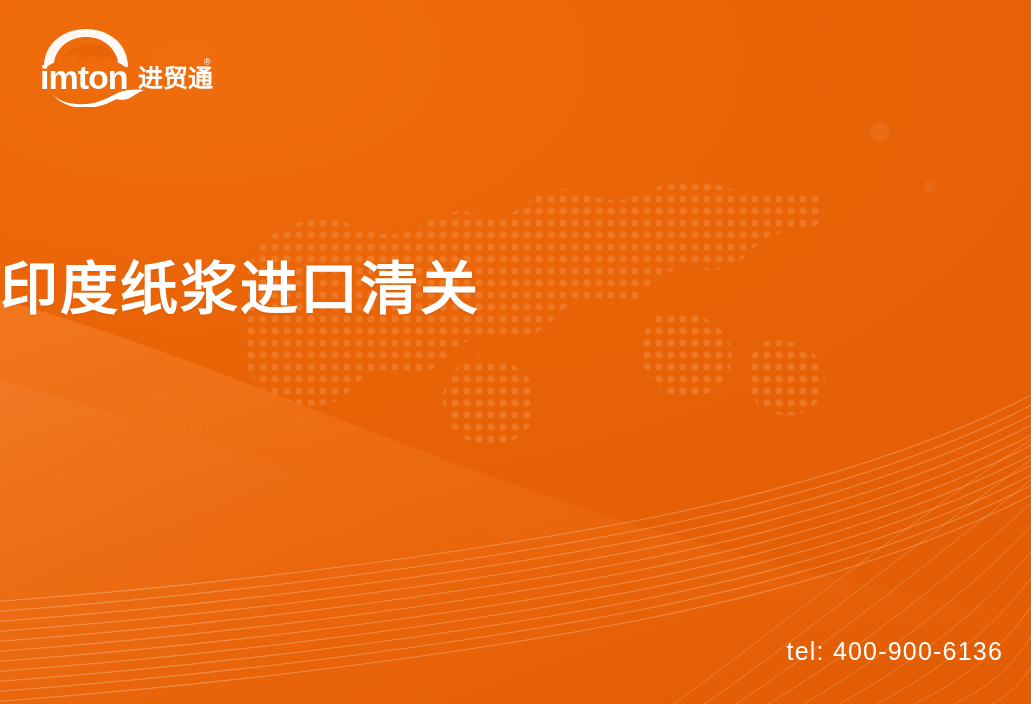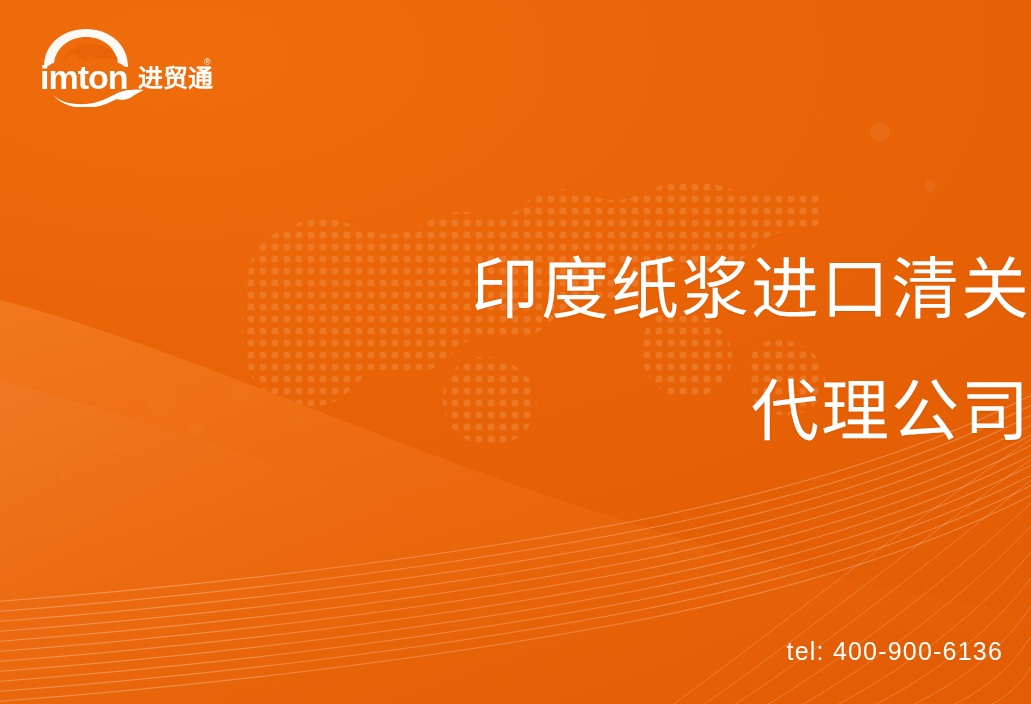--- a/index.html
+++ b/index.html
@@ -81,25 +81,25 @@
   }
   .logo svg { display: block; width: 100%; height: 100%; }
 
   
 
   .headline {
     position: absolute;
     left: 0;
     right: 0;
     top: 228px;
-    text-align: right;
+    text-align: left;
     color: #ffffff;
-    font-size: 68px;
+    font-size: 58px;
     line-height: 122px;
-    font-weight: 400;
+    font-weight: 700;
     letter-spacing: 2px;
     white-space: nowrap;
     text-shadow: 0 1px 2px rgba(150, 60, 0, 0.18);
   }
   .headline .line { display: block; }
 
   
 
   .phone {
     position: absolute;
@@ -233,18 +233,17 @@
         <path d="M14,66 C22,78 46,80 62,74 C74,70 80,64 92,63
                  C86,68 78,73 68,77 C50,84 24,82 14,66 Z" fill="#ffffff"></path>
         <path d="M72,70 C82,64 94,61 106,63 C100,66 96,68 92,71
                  C86,74 78,73 72,70 Z" fill="#ffffff"></path>
       </g>
     </svg>
   </div>
 
   <div class="headline">
     <span class="line">印度纸浆进口清关</span>
-    <span class="line">代理公司</span>
   </div>
 
   <div class="phone">tel: 400-900-6136</div>
 
 </div>
 
 </body></html>

